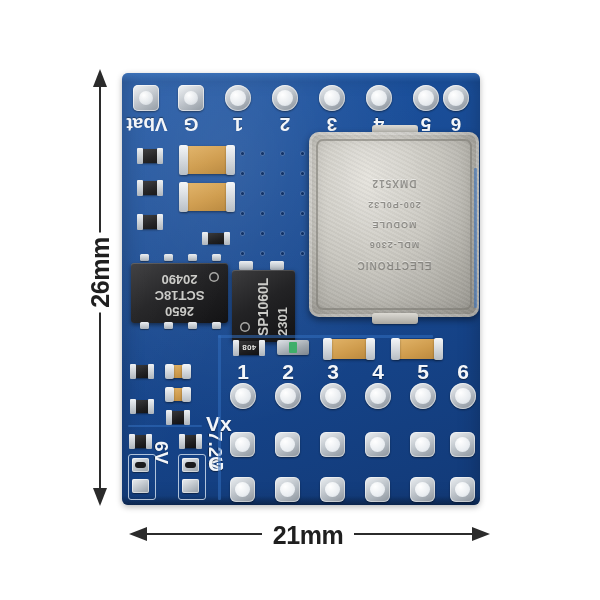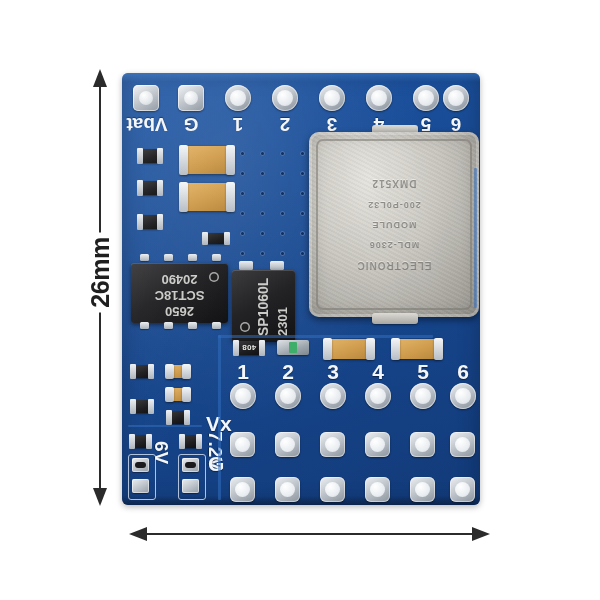--- a/index.html
+++ b/index.html
@@ -380,20 +380,21 @@
 <div id="stage">
 
   <div class="arrowhead-up"></div>
   <div class="dim-line-v"></div>
   <div class="arrowhead-down"></div>
   <div class="dim-label-v">26mm</div>
 
   <div class="arrowhead-left"></div>
   <div class="dim-line-h"></div>
   <div class="arrowhead-right"></div>
+  <div class="dim-label-h">21mm</div>
 
   <div id="pcb">
 
     <div class="edge-shade-top"></div>
     <div class="edge-shade-bottom"></div>
 
     <div class="pad-sq" style="left:11px;  top:12px;"></div>
     <div class="pad-sq" style="left:56px;  top:12px;"></div>
     <div class="pad-round" style="left:103px; top:12px;"></div>
     <div class="pad-round" style="left:150px; top:12px;"></div>

